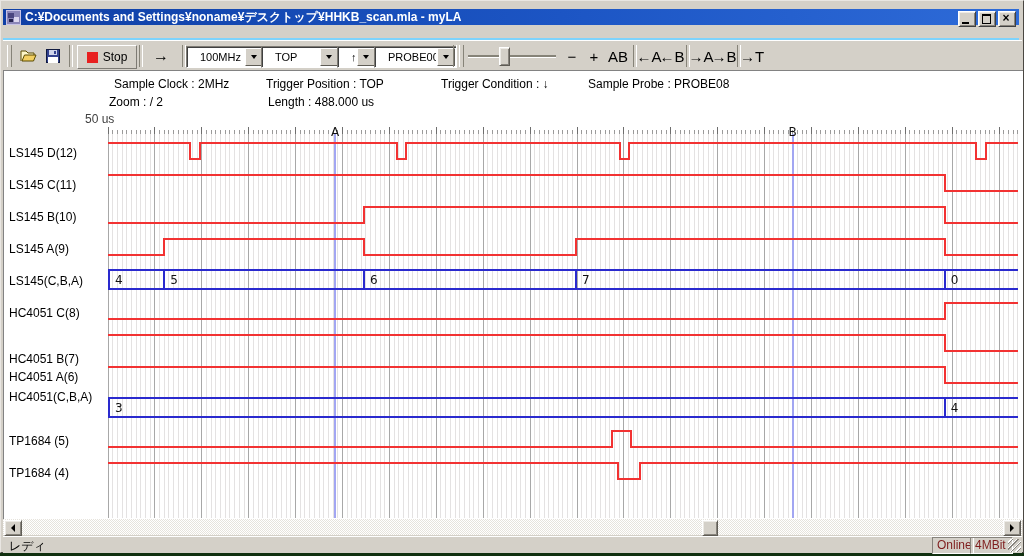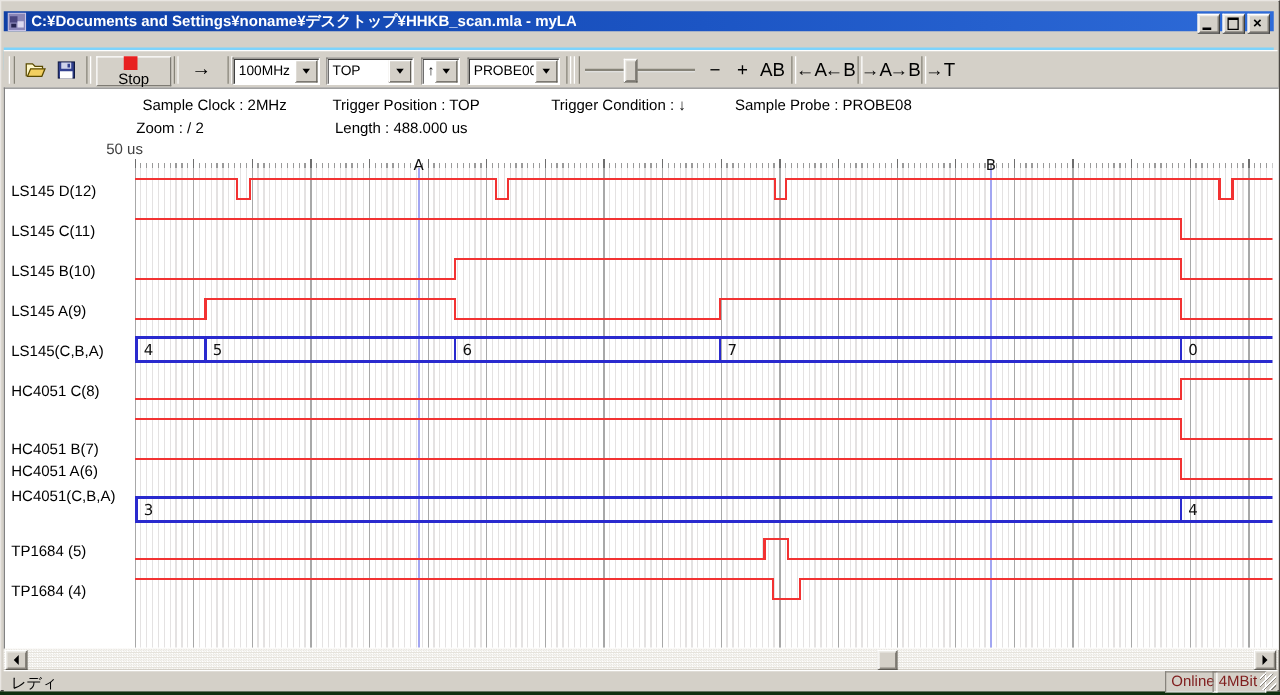--- a/index.html
+++ b/index.html
@@ -42,27 +42,27 @@
   }
   .tb-grip{position:absolute;top:4px;width:3px;height:22px;
     border-left:1px solid #fff;border-right:1px solid #868378;}
   .tb-sep{position:absolute;top:4px;width:2px;height:22px;
     border-left:1px solid #868378;border-right:1px solid #fff;}
   .tb-btn{
     position:absolute;top:4px;height:22px;background:#d4d0c8;
     display:flex;align-items:center;justify-content:center;
     font-size:12px;color:#000;
   }
-  .tb-btn.raised{border:1px solid;border-color:#fff #7e7b74 #7e7b74 #fff;flex-direction:column;}
+  .tb-btn.raised{border:1px solid;border-color:#fff #7e7b74 #7e7b74 #fff;}
   .tb-txt{background:none;border:none;font-size:15px;}
   .combo{
     position:absolute;top:5px;height:20px;background:#fff;
     border:1px solid;border-color:#7e7b74 #fff #fff #7e7b74;
     box-shadow:inset 1px 1px 0 #404040;
-    display:flex;align-items:center;
+    display:flex;align-items:center;padding-left:9px;
   }
   .combo-value{flex:1;font-size:11px;padding-left:4px;color:#000;white-space:nowrap;overflow:hidden;}
   .combo-drop{
     width:16px;height:16px;margin:1px;background:#d4d0c8;flex:0 0 auto;
     border:1px solid;border-color:#fff #5f5c55 #5f5c55 #fff;
     display:flex;align-items:center;justify-content:center;
   }
   .combo-drop .arr{width:0;height:0;border-left:3px solid transparent;border-right:3px solid transparent;border-top:4px solid #000;}
   .slider-track{position:absolute;top:14px;height:2px;background:#868378;border-bottom:1px solid #fff;}
   .slider-thumb{

